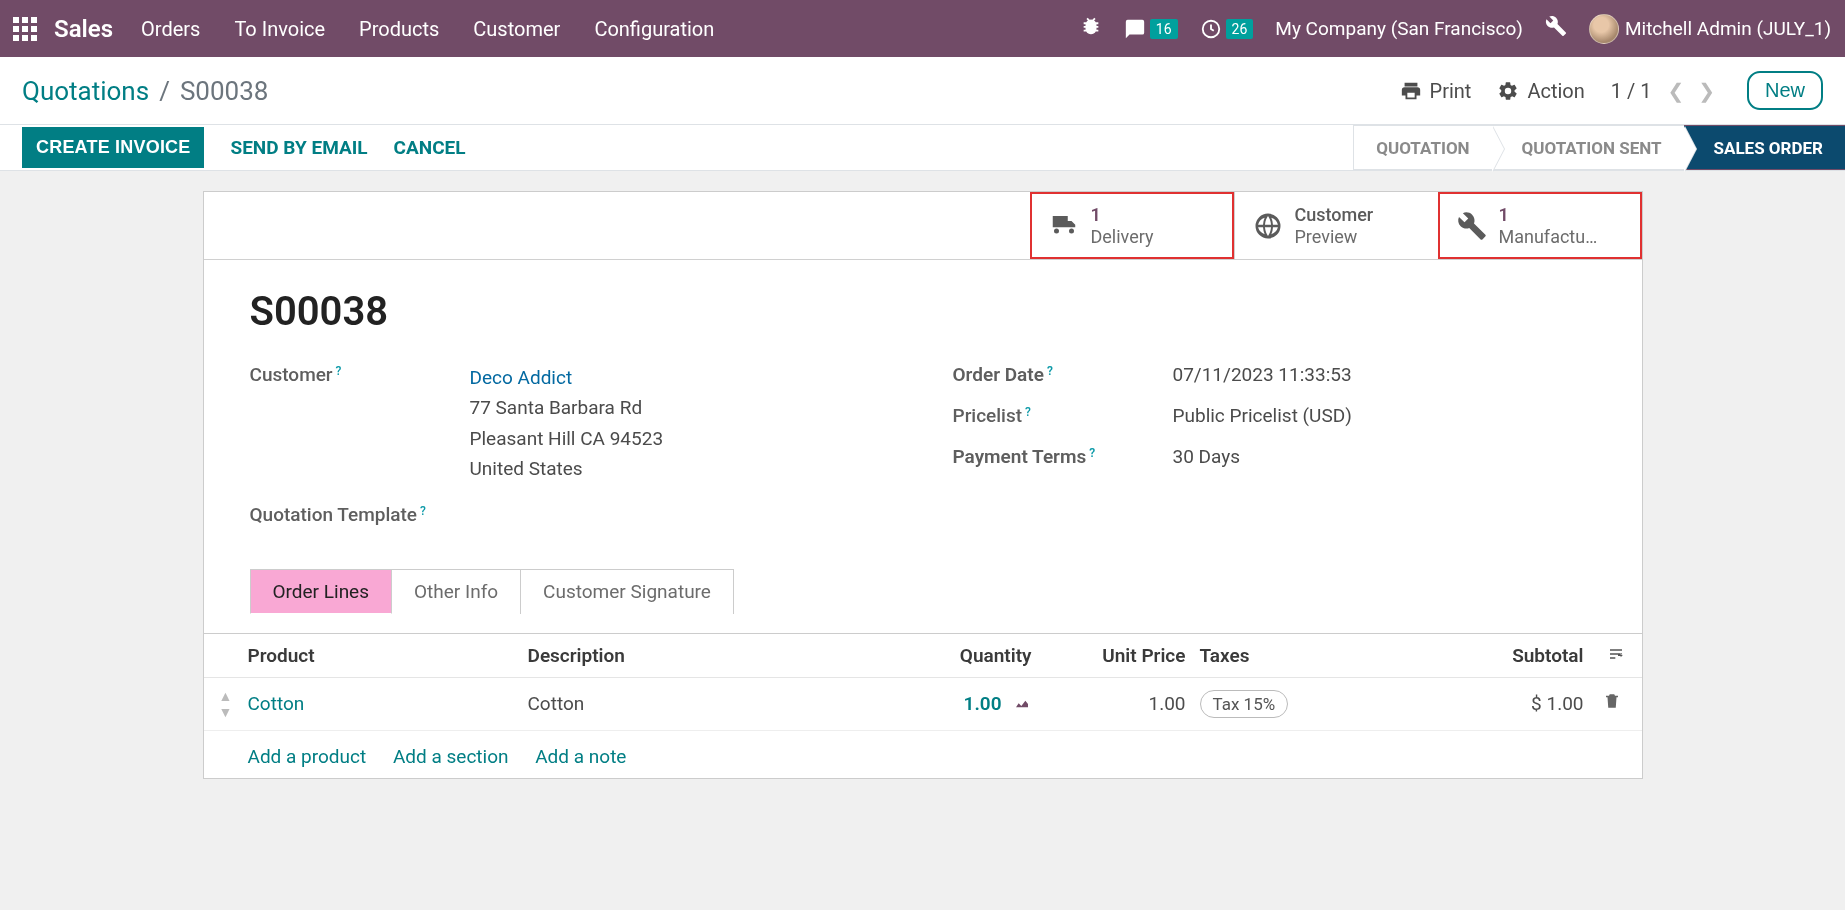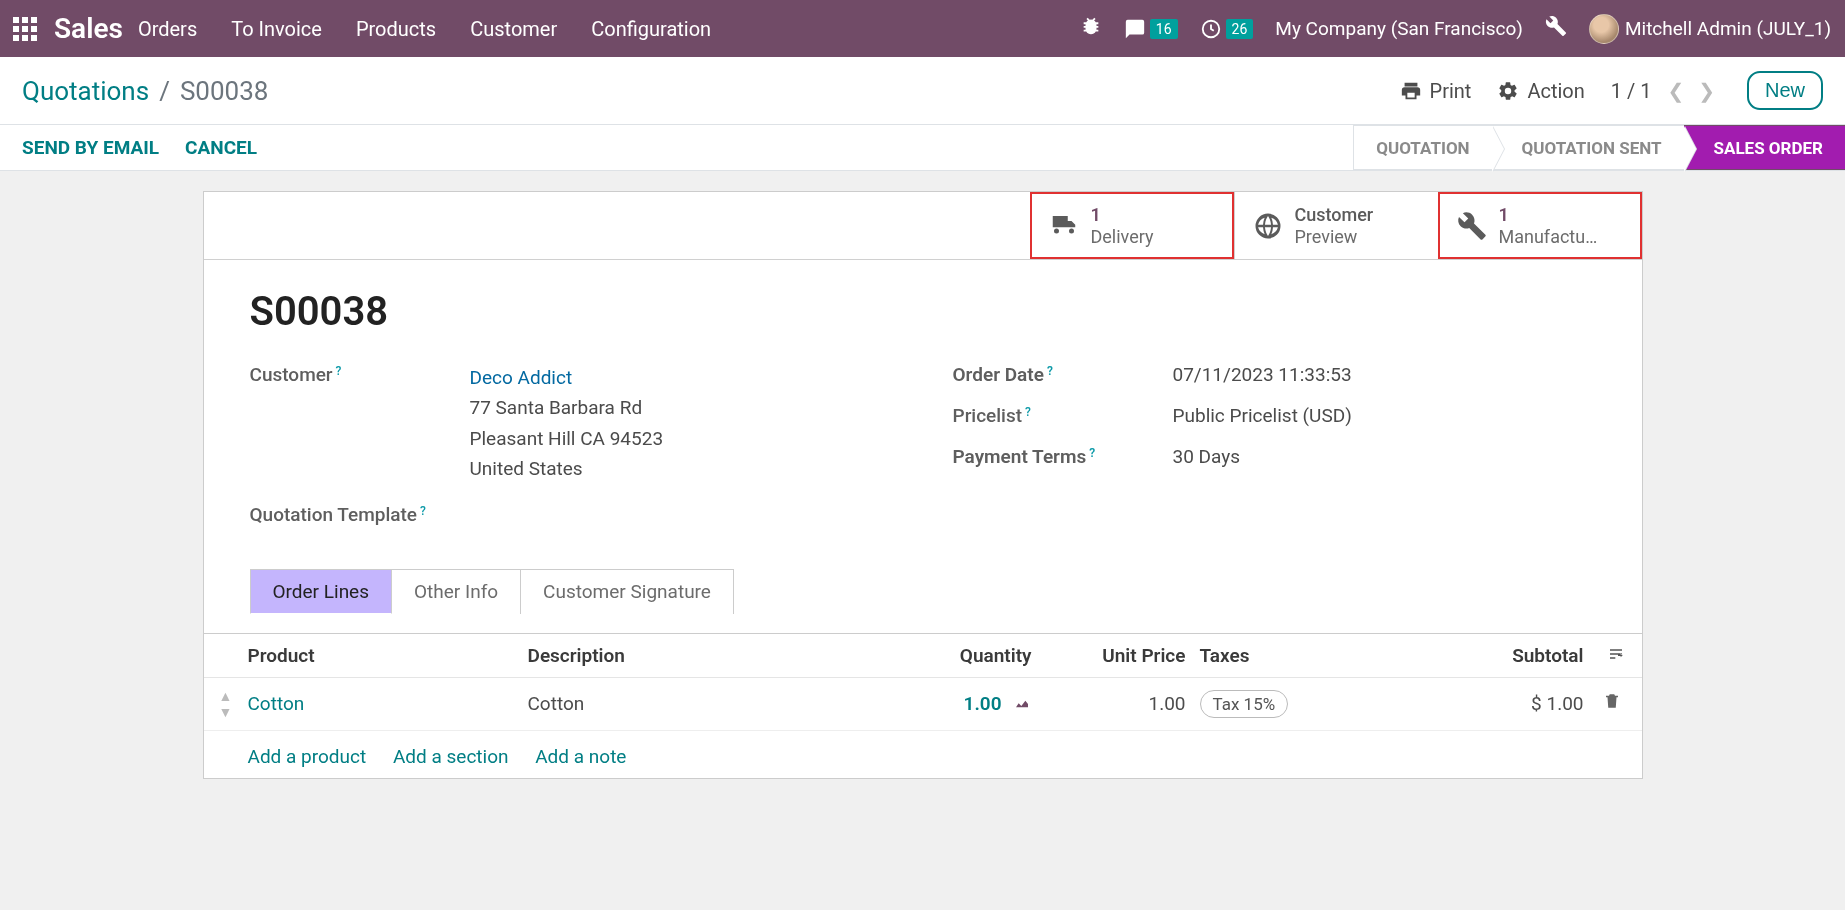--- a/index.html
+++ b/index.html
@@ -3,21 +3,21 @@
 <meta charset="utf-8">
 <style>
   * { box-sizing: border-box; margin: 0; padding: 0; }
   html, body { width: 100%; height: 100%; font-family: -apple-system, BlinkMacSystemFont, "Segoe UI", Roboto, "Helvetica Neue", Arial, sans-serif; color: #4c4c4c; background: #f0f0f0; }
   body { overflow-x: hidden; }
 
   
   .topnav { background: #714B67; color: #fff; height: 57px; display: flex; align-items: center; padding: 0 14px 0 10px; font-size: 20px; }
   .topnav .apps { width: 30px; height: 30px; display: grid; grid-template-columns: repeat(3,1fr); grid-template-rows: repeat(3,1fr); gap: 3px; padding: 3px; margin-right: 14px; cursor: pointer; }
   .topnav .apps span { background: #fff; display: block; }
-  .topnav .brand { font-size: 28px; font-weight: 600; margin-right: 15px; }
+  .topnav .brand { font-size: 24px; font-weight: 600; margin-right: 28px; }
   .topnav .menu { display: flex; gap: 34px; }
   .topnav .menu a { color: #fff; text-decoration: none; cursor: pointer; font-size: 20px; }
   .topnav .spacer { flex: 1; }
   .topnav .right { display: flex; align-items: center; gap: 22px; }
   .topnav .right .badge-wrap { position: relative; display: flex; align-items: center; }
   .topnav .right .badge { background: #00A09D; color: #fff; font-size: 14px; padding: 2px 6px; border-radius: 2px; margin-left: 4px; font-weight: 400; }
   .topnav .right svg { fill: #fff; }
   .topnav .avatar { width: 30px; height: 30px; border-radius: 50%; background: radial-gradient(circle at 40% 35%, #e8c7a8 30%, #a7886c 70%); display: inline-block; margin-right: 6px; border: 1px solid rgba(255,255,255,.4); }
   .topnav .company, .topnav .user { font-size: 19px; cursor: pointer; }
   .topnav .user-wrap { display: flex; align-items: center; cursor: pointer; }
@@ -46,21 +46,21 @@
   .stage { position: relative; display: flex; align-items: center; padding: 0 22px 0 30px; border-top: 1px solid #dee2e6; border-bottom: 1px solid #dee2e6; height: 100%; background:#fff; }
   .stage:first-child { border-left: 1px solid #dee2e6; padding-left: 22px; }
   .stage:not(:last-child)::after {
     content: ""; position: absolute; right: -12px; top: 0; width: 0; height: 0;
     border-top: 23px solid transparent; border-bottom: 23px solid transparent; border-left: 12px solid #fff; z-index: 2;
   }
   .stage:not(:last-child)::before {
     content: ""; position: absolute; right: -13px; top: 0; width: 0; height: 0;
     border-top: 23px solid transparent; border-bottom: 23px solid transparent; border-left: 12px solid #dee2e6; z-index: 1;
   }
-  .stage.active { background: #a21caf; color: #fff; border-color: #714B67; }
+  .stage.active { background: #0c4a6e; color: #fff; border-color: #714B67; }
   .stage.active::before, .stage.active::after { display: none; }
 
   
   .content-wrap { padding: 20px 44px; }
   .sheet { background: #fff; border: 1px solid #ccc; max-width: 1440px; margin: 0 auto; }
 
   
   .statbtns { display: flex; justify-content: flex-end; border-bottom: 1px solid #d0d0d0; padding: 0; height: 68px; }
   .statbtn { display: flex; align-items: center; gap: 12px; padding: 0 18px; border-left: 1px solid #d0d0d0; min-width: 204px; cursor: pointer; color: #5b5b5b; }
   .statbtn.hl { outline: 2px solid #e03131; outline-offset: -2px; }
@@ -76,21 +76,21 @@
   .frow { display: flex; align-items: flex-start; margin-bottom: 18px; font-size: 19px; }
   .frow .flabel { width: 220px; color: #5e5e5e; font-weight: 600; position: relative; }
   .frow .flabel.light { font-weight: 500; }
   .frow .flabel .help { color: #0d9aa8; font-size: 12px; position: relative; top: -6px; left: 3px; cursor: pointer; }
   .frow .fvalue { flex: 1; color: #4b4b4b; }
   .frow .fvalue a { color: #0369a1; text-decoration: none; cursor: pointer; }
   .frow .fvalue .addr { line-height: 1.6; }
 
   
   .tabs { display: flex; margin-top: 24px; }
-  .tab { border: 1px solid #ccc; border-bottom: none; padding: 10px 22px; font-size: 19px; color: #6c6c6c; background: #c4b5fd; cursor: pointer; position: relative; top: 1px; }
+  .tab { border: 1px solid #ccc; border-bottom: none; padding: 10px 22px; font-size: 19px; color: #6c6c6c; background: #f9a8d4; cursor: pointer; position: relative; top: 1px; }
   .tab + .tab { border-left: none; }
   .tab.active { color: #222; border-bottom: 1px solid #fff; }
   .tab:not(.active) { background: #fff; }
   
   
   .linetable { border-top: 1px solid #ccc; width: 100%; }
   .linetable .row { display: grid; grid-template-columns: 44px 2fr 2.4fr 1.3fr 1.1fr 1.2fr 1.6fr 40px; align-items: center; padding: 10px 10px 10px 0; font-size: 19px; }
   .linetable .row.header { color: #3a3a3a; font-weight: 600; border-bottom: 1px solid #e5e5e5; }
   .linetable .row.header .opt-icon { justify-self: end; padding-right: 6px; cursor: pointer; }
   .linetable .row.data { border-bottom: 1px solid #eee; }
@@ -190,20 +190,21 @@
         <span class="arrow">❮</span>
         <span class="arrow">❯</span>
       </span>
     </div>
     <button class="new-btn">New</button>
   </div>
 </div>
 
 <div class="statusbar">
   <div class="actions">
+    <button class="primary">CREATE INVOICE</button>
     <span class="link">SEND BY EMAIL</span>
     <span class="link">CANCEL</span>
   </div>
   <div class="spacer"></div>
   <div class="stages">
     <div class="stage">QUOTATION</div>
     <div class="stage">QUOTATION SENT</div>
     <div class="stage active">SALES ORDER</div>
   </div>
 </div>

